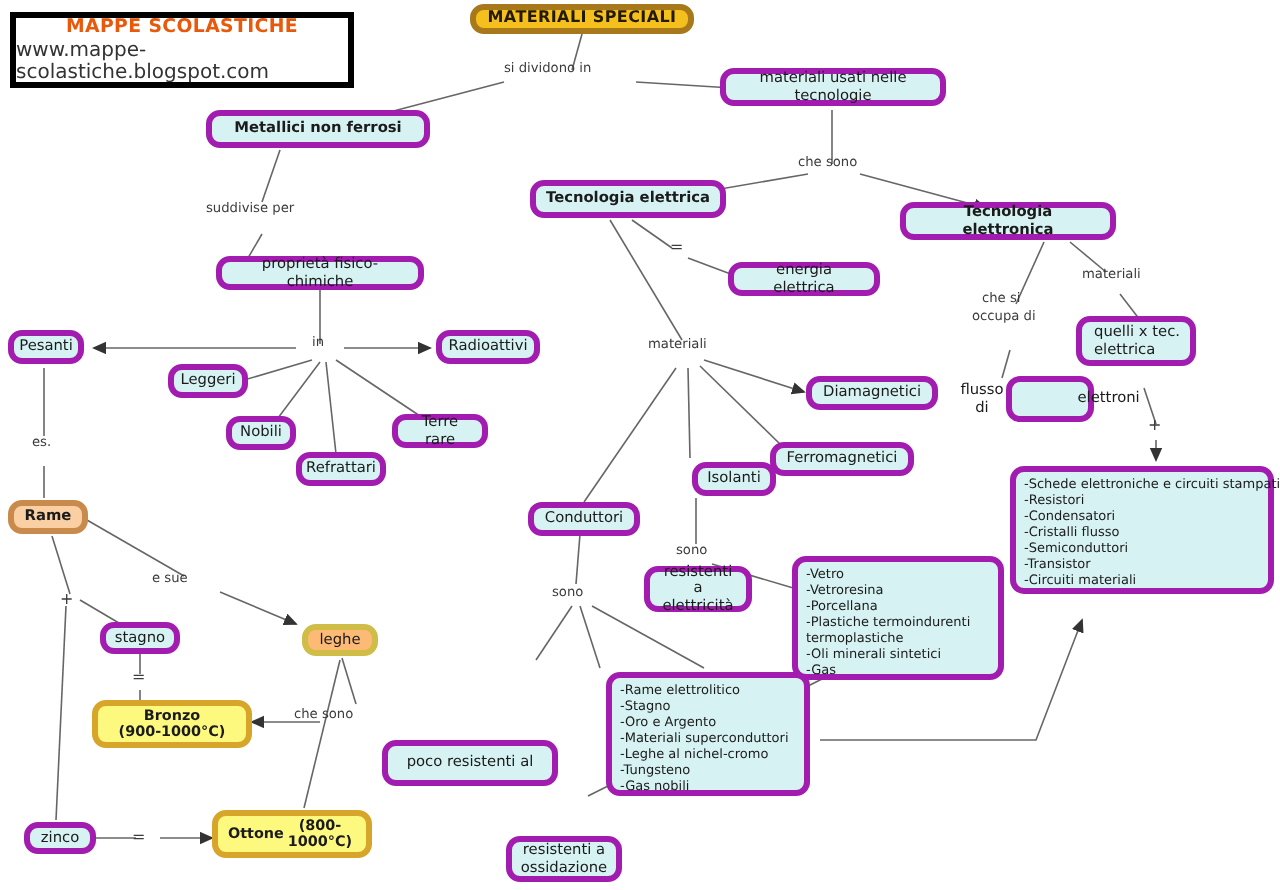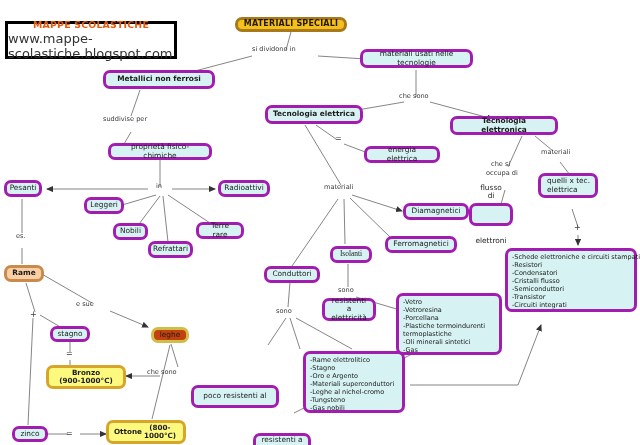--- a/index.html
+++ b/index.html
@@ -1,45 +1,45 @@
 <!DOCTYPE html>
 <html><head>
 <meta charset="utf-8">
 <style>
   html,body{margin:0;padding:0;background:#ffffff;}
   body{width:640px;height:445px;position:relative;overflow:hidden;
        font-family:"DejaVu Sans", sans-serif;}
-  #map{position:absolute;inset:0;width:640px;height:317px;margin-top:15px;}
+  #map{position:absolute;inset:0;width:640px;height:317px;}
   svg.edges{position:absolute;left:0;top:0;width:640px;height:445px;pointer-events:none;}
 
   .node{position:absolute;box-sizing:border-box;border-radius:7px;
         display:flex;align-items:center;justify-content:center;
         text-align:center;line-height:1.12;padding:2px 5px;
         border:3px solid #a21caf;background:#d6f2f2;color:#1b1b1b;
         font-size:7.4px;}
   .node.bold{font-weight:bold;}
   .node.root{background:#f5c01e;border-color:#a8791a;font-weight:bold;
              font-size:8px;color:#231a00;letter-spacing:.2px;}
   .node.copper{background:#fbcfa4;border-color:#c98b4c;font-weight:bold;}
-  .node.alloy{background:#c2410c;border-color:#d0bd48;}
+  .node.alloy{background:#fdba74;border-color:#d0bd48;}
   .node.alloyname{background:#fdf97f;border-color:#d6a52a;font-weight:bold;
                   font-size:7.2px;}
   .node.listbox{display:block;text-align:left;padding:3px 4px;
                 font-size:6.5px;line-height:1.22;}
   .node.listbox .li{white-space:nowrap;}
 
   .lbl{position:absolute;font-size:6.6px;color:#3b3b3b;
        text-align:center;line-height:1.15;white-space:nowrap;}
 
   .logo{position:absolute;left:5px;top:6px;width:172px;height:38px;
         border:3px solid #000;background:#fff;box-sizing:border-box;
         display:flex;flex-direction:column;align-items:center;
         justify-content:center;}
   .logo .t1{color:#e8590c;font-weight:bold;font-size:9.4px;letter-spacing:.2px;}
-  .logo .t2{color:#333;font-size:13px;margin-top:1px;}
+  .logo .t2{color:#333;font-size:10px;margin-top:1px;}
 </style>
 </head>
 <body>
 
 <div id="map">
 
   <svg class="edges" viewBox="0 0 640 445">
     <defs>
       <marker id="ah" markerWidth="7" markerHeight="7" refX="6" refY="3.1" orient="auto" markerUnits="userSpaceOnUse">
         <path d="M0,0 L7,3.1 L0,6.2 z" fill="#333"></path>
@@ -172,37 +172,37 @@
   <div class="node alloyname" style="left:106px;top:405px;width:80px;height:24px;
        ">
     <span>Ottone</span>
     <span>(800-1000°C)</span>
   </div>
 
   <div class="node" style="left:364px;top:131px;width:76px;height:17px;">energia elettrica</div>
   <div class="node" style="left:403px;top:188px;width:66px;height:17px;">Diamagnetici</div>
   <div class="node" style="left:385px;top:221px;width:72px;height:17px;">Ferromagnetici</div>
   <div class="node" style="left:264px;top:251px;width:56px;height:17px;">Conduttori</div>
-  <div class="node" style="left:330px;top:231px;width:42px;height:17px;font-family:Liberation Serif, serif;">Isolanti</div>
+  <div class="node" style="left:346px;top:231px;width:42px;height:17px;">Isolanti</div>
 
   <div class="node" style="left:322px;top:283px;width:54px;height:23px;flex-direction:column;">
     <span>resistenti a</span>
     <span>elettricità</span>
   </div>
 
   <div class="node" style="left:191px;top:370px;width:88px;height:23px;flex-direction:column;gap:20px;">
     <span>poco resistenti al</span>
   </div>
 
   <div class="node" style="left:253px;top:418px;width:58px;height:23px;flex-direction:column;">
     <span>resistenti a</span>
     <span>ossidazione</span>
   </div>
 
-  <div class="node" style="left:469px;top:188px;width:44px;height:23px;flex-direction:column;gap:37px;">
+  <div class="node" style="left:503px;top:188px;width:44px;height:23px;flex-direction:row;gap:37px;">
     <span>flusso di</span>
     <span>elettroni</span>
   </div>
 
   <div class="node" style="left:538px;top:158px;width:60px;height:25px;
        flex-direction:column;align-items:flex-start;padding-left:6px;">
     <span>quelli x tec.</span>
     <span>elettrica</span>
   </div>
 
@@ -226,21 +226,21 @@
     <div class="li">-Gas</div>
   </div>
 
   <div class="node listbox" style="left:505px;top:233px;width:132px;height:64px;">
     <div class="li">-Schede elettroniche e circuiti stampati</div>
     <div class="li">-Resistori</div>
     <div class="li">-Condensatori</div>
     <div class="li">-Cristalli flusso</div>
     <div class="li">-Semiconduttori</div>
     <div class="li">-Transistor</div>
-    <div class="li">-Circuiti integrati</div>
+    <div class="li">-Circuiti materiali</div>
   </div>
 
   <div class="lbl" style="left:252px;top:31px;">si dividono in</div>
   <div class="lbl" style="left:103px;top:101px;">suddivise per</div>
   <div class="lbl" style="left:156px;top:168px;">in</div>
   <div class="lbl" style="left:16px;top:218px;">es.</div>
   <div class="lbl" style="left:76px;top:286px;">e sue</div>
   <div class="lbl" style="left:30px;top:295px;font-size:8px;">+</div>
   <div class="lbl" style="left:66px;top:334px;font-size:8px;">=</div>
   <div class="lbl" style="left:66px;top:414px;font-size:8px;">=</div>

